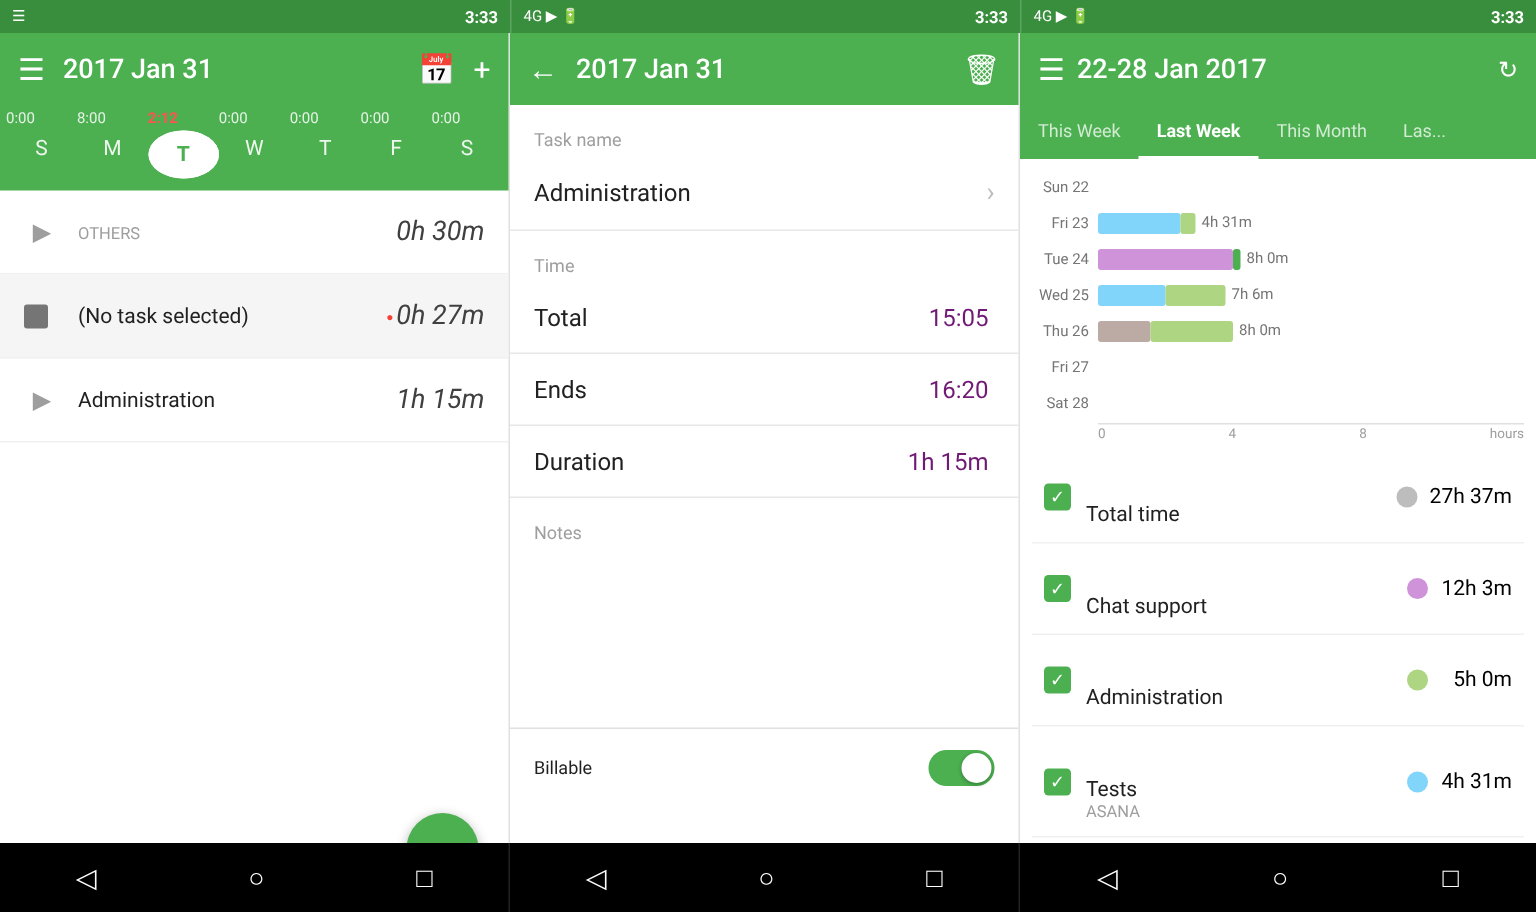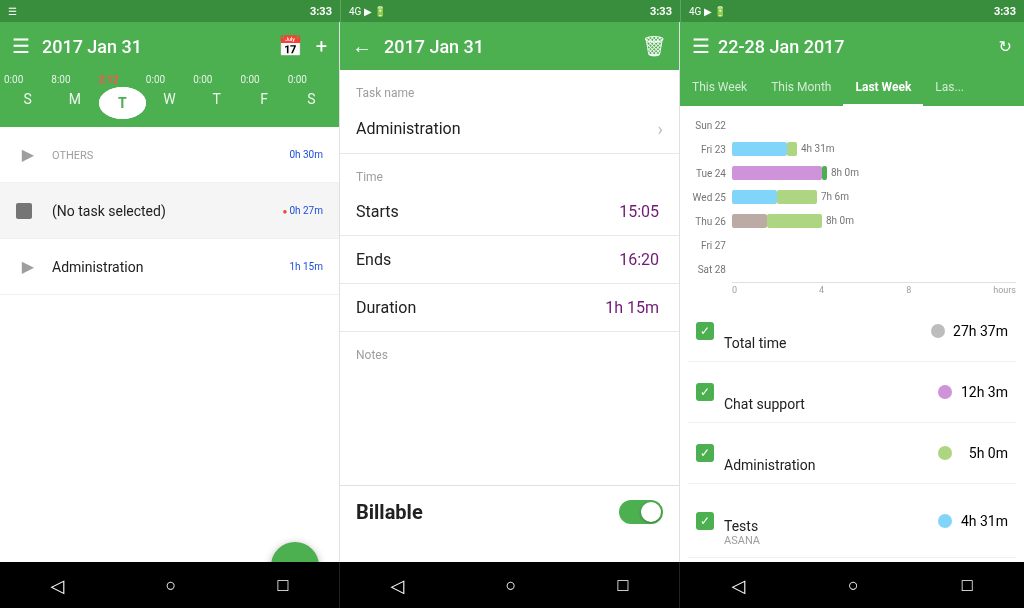--- a/index.html
+++ b/index.html
@@ -132,22 +132,23 @@
     .task-name {
       font-size: 14px;
       color: #212121;
     }
     .task-sub {
       font-size: 11px;
       color: #9e9e9e;
       margin-top: 2px;
     }
     .task-time {
-      font-size: 10px;
-      color: #1d4ed8;
+      font-size: 18px;
+      color: #404040;
+      font-style: italic;
     }
     .task-time.red-dot::before {
       content: '● ';
       color: #f44336;
       font-size: 8px;
       vertical-align: middle;
     }
     .fab {
       position: absolute;
       bottom: -28px;
@@ -223,23 +224,22 @@
     }
 
     
     .toggle-container {
       display: flex;
       align-items: center;
       padding: 14px 16px;
     }
     .toggle-label {
       flex: 1;
-      font-size: 20px;
+      font-size: 12px;
       color: #212121;
-      font-weight: bold;
     }
     .toggle {
       width: 44px;
       height: 24px;
       background: #4caf50;
       border-radius: 12px;
       position: relative;
       cursor: pointer;
     }
     .toggle-knob {
@@ -474,21 +474,21 @@
     <div class="form-body">
       <div class="form-section-label">Task name</div>
       <div class="form-row">
         <span class="form-row-label">Administration</span>
         <span class="form-row-arrow">›</span>
       </div>
 
       <div class="form-section-label">Time</div>
 
       <div class="form-row">
-        <span class="form-row-label">Starts</span>
+        <span class="form-row-label">Total</span>
         <span class="form-row-value">15:05</span>
       </div>
 
       <div class="form-row">
         <span class="form-row-label">Ends</span>
         <span class="form-row-value">16:20</span>
       </div>
 
       <div class="form-row">
         <span class="form-row-label">Duration</span>
@@ -511,22 +511,22 @@
   <div class="panel-right">
 
     <div class="toolbar">
       <span class="toolbar-icon">☰</span>
       <span class="stats-title">22-28 Jan 2017</span>
       <span class="toolbar-icon" style="font-size:16px;">↻</span>
     </div>
 
     <div class="tabs-bar" id="tabs-bar">
         <div class="tab">This Week</div>
+        <div class="tab active">Last Week</div>
         <div class="tab">This Month</div>
-        <div class="tab active">Last Week</div>
         <div class="tab">Las...</div>
       </div>
 
     <div class="chart-area" id="chart-area">
         <div class="chart-row">
           <div class="chart-label">Sun 22</div>
           <div class="chart-bar-container" style="position: relative; flex: 1 1 0%; height: 14px;"></div>
         </div>
         <div class="chart-row">
           <div class="chart-label">Fri 23</div>

